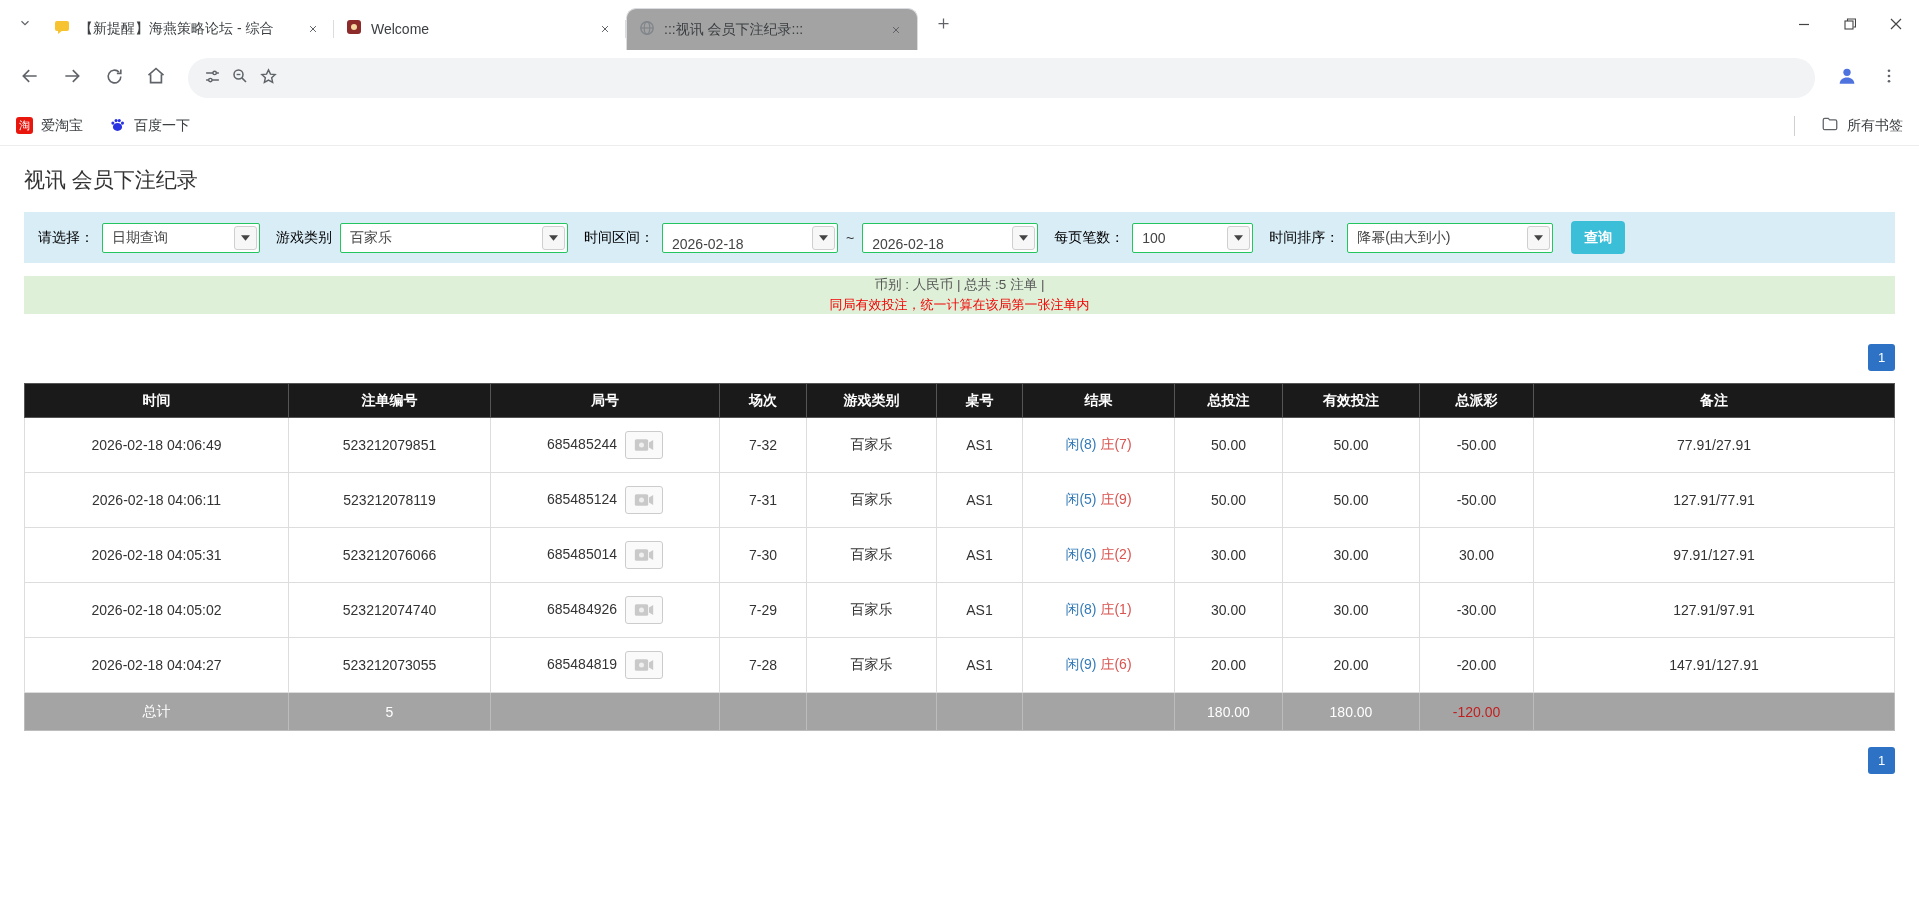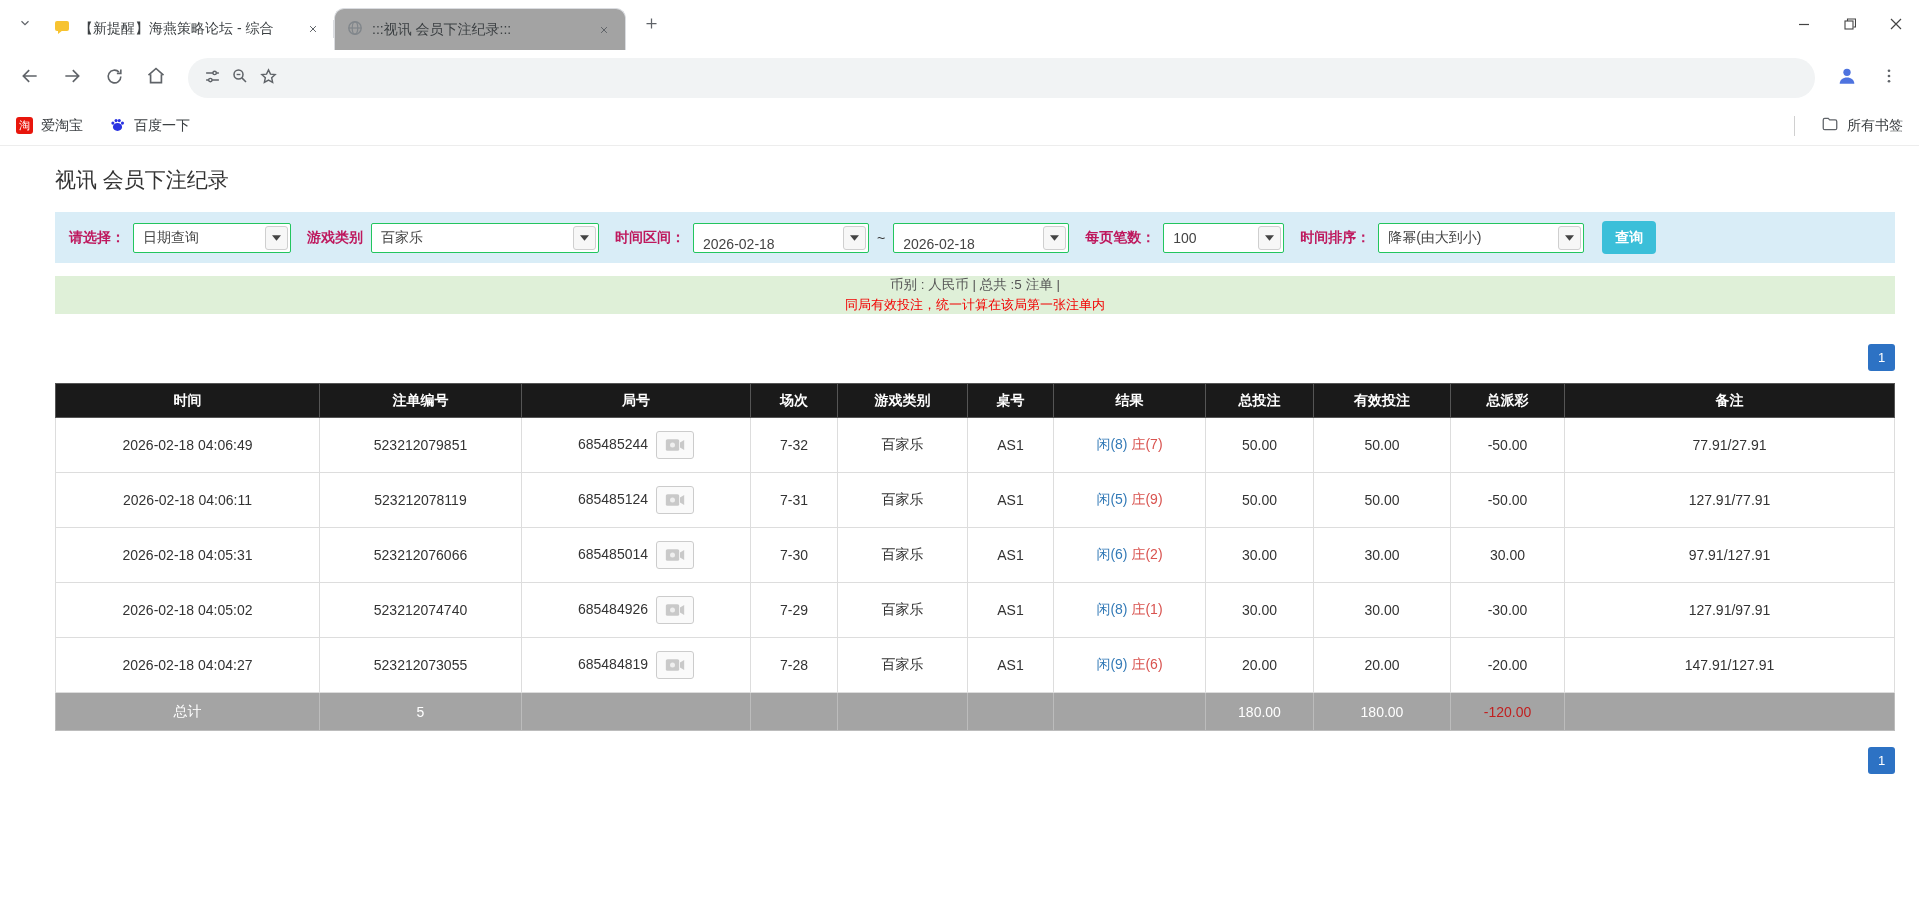--- a/index.html
+++ b/index.html
@@ -24,26 +24,26 @@
   .addressbar{flex:1;height:40px;background:#f1f3f4;border-radius:20px;display:flex;align-items:center;padding:0 16px;gap:10px;margin:0 8px;min-width:0;}
   .addressbar .url{flex:1;font-size:15.5px;color:#202124;white-space:nowrap;overflow:hidden;}
 
   .bookmarks{height:40px;display:flex;align-items:center;padding:0 16px;gap:26px;background:#fff;border-bottom:1px solid #ededed;}
   .bm{display:flex;align-items:center;gap:8px;font-size:14px;color:#3c4043;flex:none;}
   .bm-spacer{flex:1;}
   .bm-divider{width:1px;height:20px;background:#d0d0d0;flex:none;}
   .tao-ico{width:17px;height:17px;border-radius:3px;background:#e8160c;color:#fff;font-size:11px;display:flex;align-items:center;justify-content:center;}
 
   
-  .page{padding:0 24px;margin-left:31px;}
+  .page{padding:0 24px;}
   .page-title{font-size:21px;font-weight:400;color:#333;margin:20px 0 18px;}
 
   .filterbar{background:#d9edf7;display:flex;align-items:center;gap:16px;padding:9px 14px;}
   .fgroup{display:flex;align-items:center;gap:8px;}
-  .flabel{font-size:14px;font-weight:bold;color:#be185d;white-space:nowrap;}
+  .flabel{font-size:14px;font-weight:normal;color:#000000;white-space:nowrap;}
   .combo{position:relative;height:30px;background:#fff;border:1px solid #22c55e;border-radius:2px;display:flex;align-items:center;}
   .combo .val{padding:0 32px 0 9px;font-size:14px;color:#444;white-space:nowrap;overflow:hidden;}
   .combo .arrow{position:absolute;right:2px;top:2px;width:23px;height:24px;border:1px solid #cfcfcf;border-radius:3px;background:#f7f7f7;display:flex;align-items:center;justify-content:center;}
   .w-select{width:158px;} .w-game{width:228px;} .w-date{width:176px;align-items:flex-end;} .w-size{width:121px;} .w-sort{width:206px;}
   .tilde{font-size:14px;color:#333;}
   .search-btn{height:33px;padding:0 13px;background:#3bbfd9;color:#fff;border:none;border-radius:4px;font-size:14px;font-weight:bold;cursor:pointer;margin-left:2px;}
 
   .summarybar{background:#dff0d8;display:flex;align-items:center;justify-content:space-between;padding:0 14px;height:38px;margin-top:13px;flex-direction:column;}
   .summary-left{font-size:13.5px;color:#555;}
   .summary-right{font-size:13px;color:#f20000;}
@@ -82,20 +82,32 @@
             <path d="M4 11v4l5-4z" fill="#f7c331"></path>
           </svg></span>
       <span class="ttl">【新提醒】海燕策略论坛 - 综合</span>
       <span class="tab-close">
           <svg width="10" height="10" viewBox="0 0 24 24">
             <path d="M5 5l14 14M19 5L5 19" stroke="#5f6368" stroke-width="2.4"></path>
           </svg>
         </span>
     </div>
 
+    <div class="tab">
+      <span><svg width="16" height="16" viewBox="0 0 16 16">
+            <rect x="1" y="1" width="14" height="14" rx="3" fill="#8d2a2a"></rect>
+            <circle cx="8" cy="8" r="3" fill="#f3d9a0"></circle>
+          </svg></span>
+      <span class="ttl">Welcome</span>
+      <span class="tab-close">
+          <svg width="10" height="10" viewBox="0 0 24 24">
+            <path d="M5 5l14 14M19 5L5 19" stroke="#5f6368" stroke-width="2.4"></path>
+          </svg>
+        </span>
+    </div>
 
     <div class="tab active">
       <span><svg width="16" height="16" viewBox="0 0 16 16">
             <circle cx="8" cy="8" r="6.2" fill="none" stroke="#80868b" stroke-width="1.4"></circle>
             <ellipse cx="8" cy="8" rx="2.8" ry="6.2" fill="none" stroke="#80868b" stroke-width="1.2"></ellipse>
             <path d="M1.8 8h12.4" stroke="#80868b" stroke-width="1.2"></path>
           </svg></span>
       <span class="ttl">:::视讯 会员下注纪录:::</span>
       <span class="tab-close">
           <svg width="10" height="10" viewBox="0 0 24 24">

